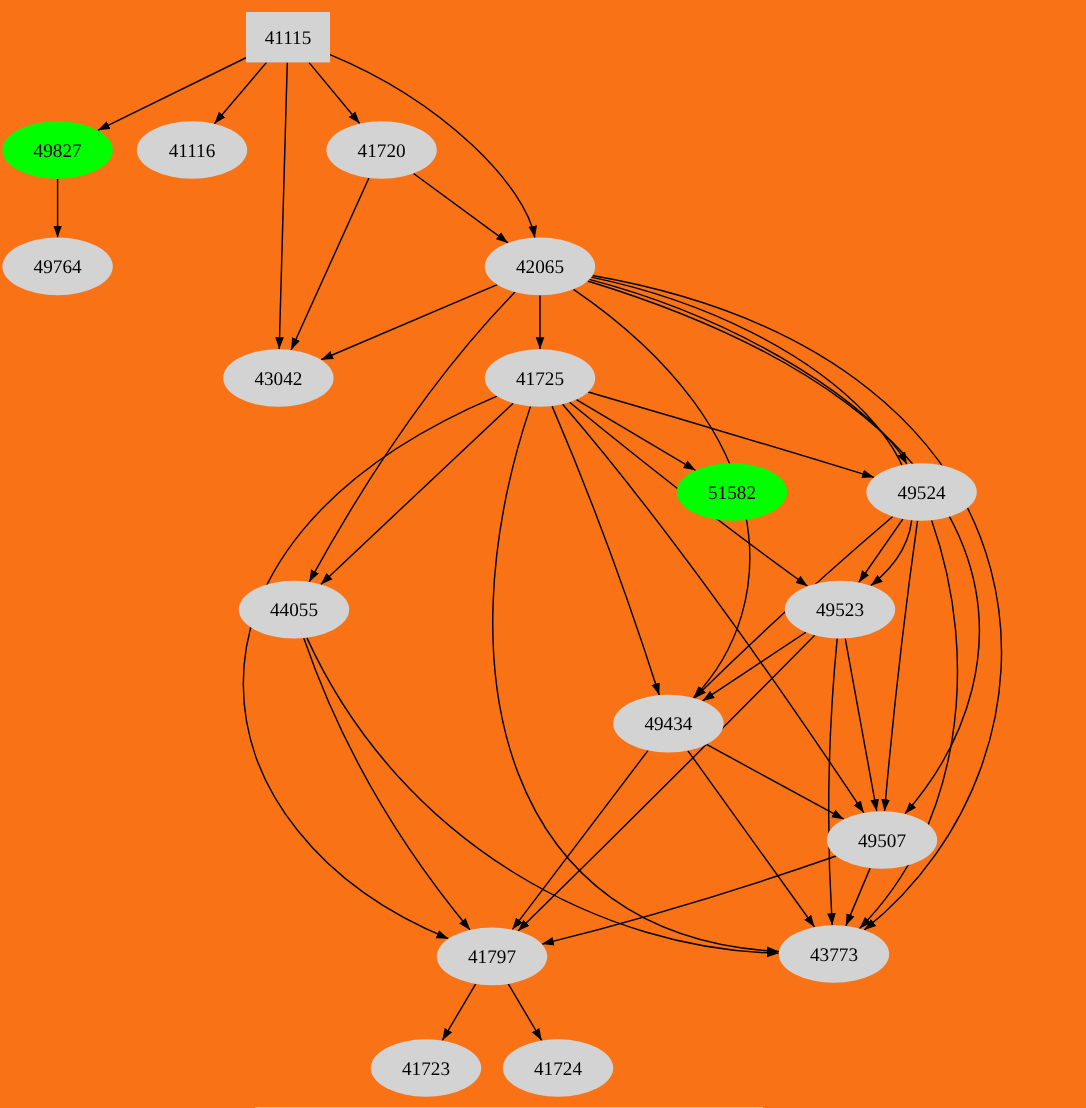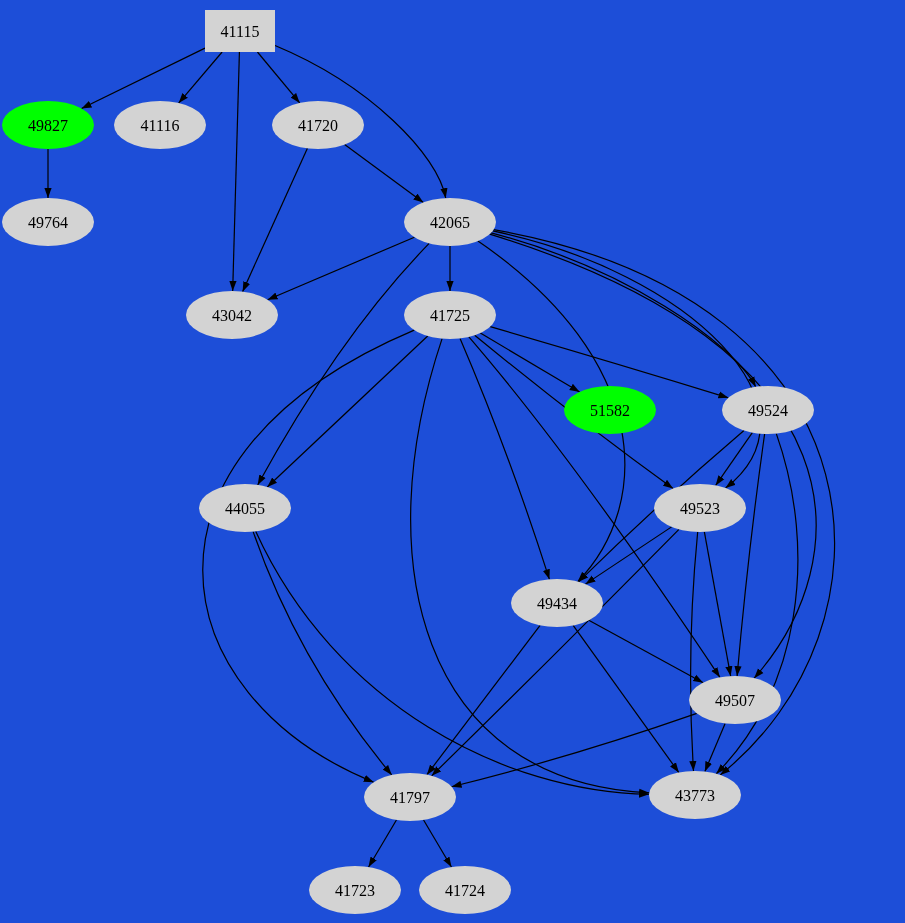--- a/index.html
+++ b/index.html
@@ -5,21 +5,21 @@
   html, body {
     margin: 0;
     padding: 0;
     background: #ffffff;
     font-family: "Liberation Serif", "DejaVu Serif", serif;
   }
   #graph-wrap {
     width: 905px;
     height: 923px;
     position: relative;
-    background: #1d4ed8;
+    background: #f97316;
     overflow: hidden;
   }
   svg text {
     font-family: "Liberation Serif", "DejaVu Serif", serif;
     font-size: 16px;
     fill: #000000;
     user-select: none;
   }
 </style>
 </head>

